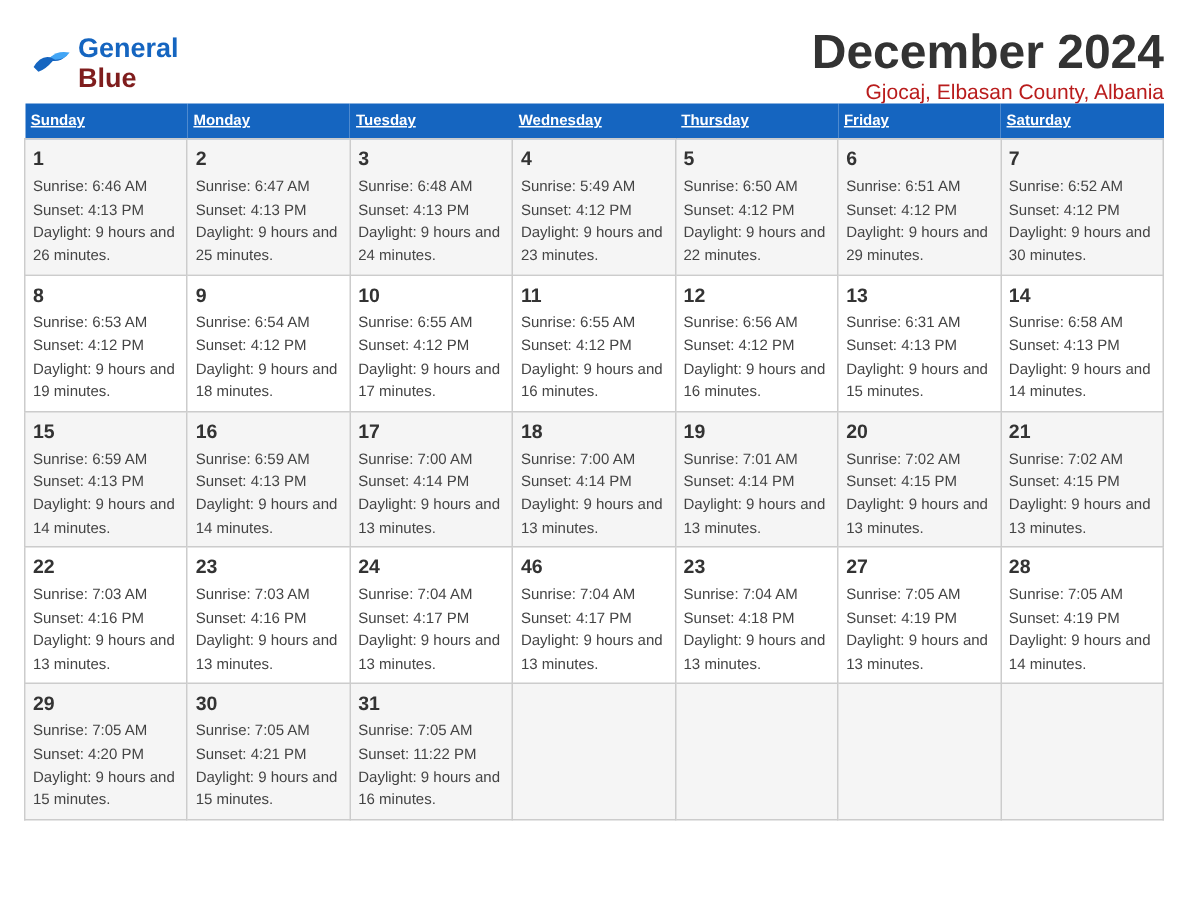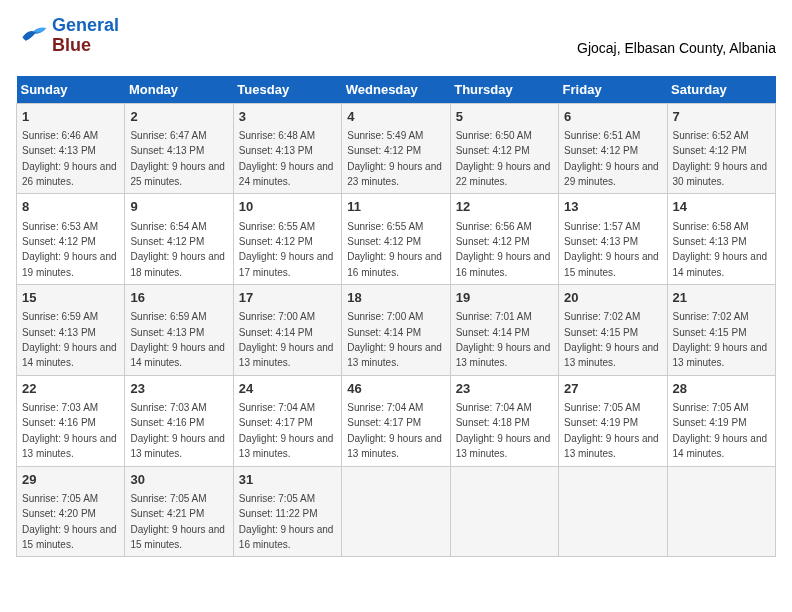--- a/index.html
+++ b/index.html
@@ -6,22 +6,22 @@
     body {
       font-family: Arial, sans-serif;
       background: #fff;
       width: 792px;
       min-height: 612px;
       padding: 16px;
     }
     .header {
       display: flex;
       justify-content: space-between;
-      align-items: flex-end;
-      margin-bottom: 20px;
+      align-items: center;
+      margin-bottom: 0;
     }
     .logo {
       display: flex;
       align-items: center;
       gap: 4px;
     }
     .logo-text {
       font-size: 18px;
       font-weight: bold;
       color: #333;
@@ -37,34 +37,35 @@
     .title-block {
       text-align: right;
     }
     .month-title {
       font-size: 32px;
       font-weight: bold;
       color: #333;
     }
     .location {
       font-size: 14px;
-      color: #000000;
+      color: #b91c1c;
     }
     table {
       width: 100%;
       border-collapse: collapse;
       font-size: 11px;
     }
     thead tr th {
       background-color: #1565c0;
       color: #fff;
       padding: 6px 4px;
       text-align: left;
-      font-size: 13px;
-      font-weight: bold;
+      font-size: 10px;
+      font-weight: bold;
+      text-decoration: underline;
     }
     tbody tr td {
       border: 1px solid #ccc;
       vertical-align: top;
       padding: 4px 5px;
       width: calc(100% / 7);
       height: 80px;
       color: #333;
       line-height: 1.4;
     }
@@ -96,20 +97,21 @@
     <svg class="logo-bird" viewBox="0 0 40 32" xmlns="http://www.w3.org/2000/svg">
       <path d="M8,18 Q14,8 22,10 Q28,6 36,8 Q30,14 24,13 Q18,20 12,22 Z" fill="#1565c0"></path>
       <path d="M22,10 Q28,4 38,6 Q34,12 26,12 Z" fill="#42a5f5"></path>
     </svg>
     <div class="logo-text">
       <div><span>General</span></div>
       <div style="color:#7f1d1d;">Blue</div>
     </div>
   </div>
   <div class="title-block">
+    <div class="month-title">December 2024</div>
     <div class="location">Gjocaj, Elbasan County, Albania</div>
   </div>
 </div>
 
 <table>
   <thead>
     <tr id="weekday-header">
         <th>Sunday</th>
         <th>Monday</th>
         <th>Tuesday</th>
@@ -165,21 +167,21 @@
 <span class="day-info">Daylight: 9 hours and 17 minutes.</span></td>
         <td><span class="day-num">11</span>
 <span class="day-info">Sunrise: 6:55 AM</span><br>
 <span class="day-info">Sunset: 4:12 PM</span><br>
 <span class="day-info">Daylight: 9 hours and 16 minutes.</span></td>
         <td><span class="day-num">12</span>
 <span class="day-info">Sunrise: 6:56 AM</span><br>
 <span class="day-info">Sunset: 4:12 PM</span><br>
 <span class="day-info">Daylight: 9 hours and 16 minutes.</span></td>
         <td><span class="day-num">13</span>
-<span class="day-info">Sunrise: 1:57 AM</span><br>
+<span class="day-info">Sunrise: 6:31 AM</span><br>
 <span class="day-info">Sunset: 4:13 PM</span><br>
 <span class="day-info">Daylight: 9 hours and 15 minutes.</span></td>
         <td><span class="day-num">14</span>
 <span class="day-info">Sunrise: 6:58 AM</span><br>
 <span class="day-info">Sunset: 4:13 PM</span><br>
 <span class="day-info">Daylight: 9 hours and 14 minutes.</span></td>
       </tr>
       <tr>
         <td><span class="day-num">15</span>
 <span class="day-info">Sunrise: 6:59 AM</span><br>

